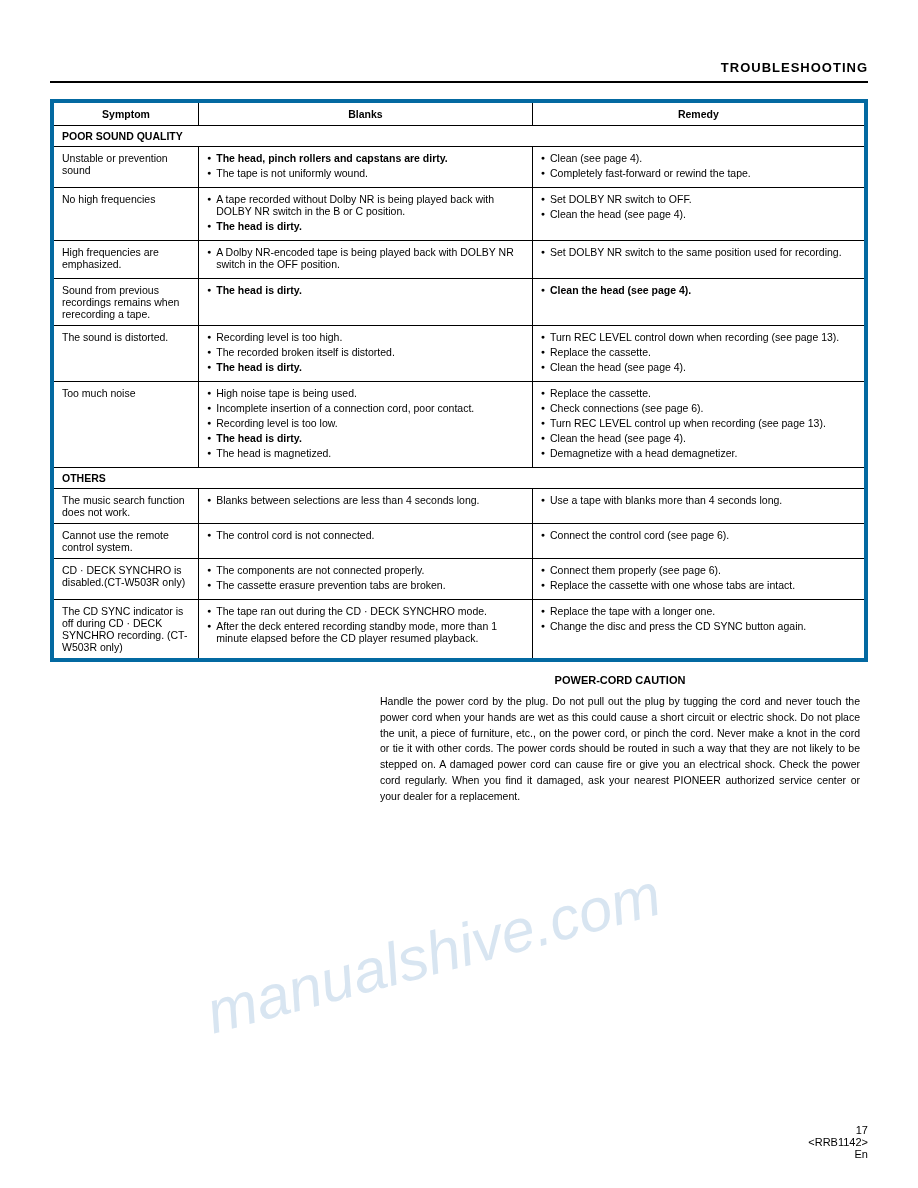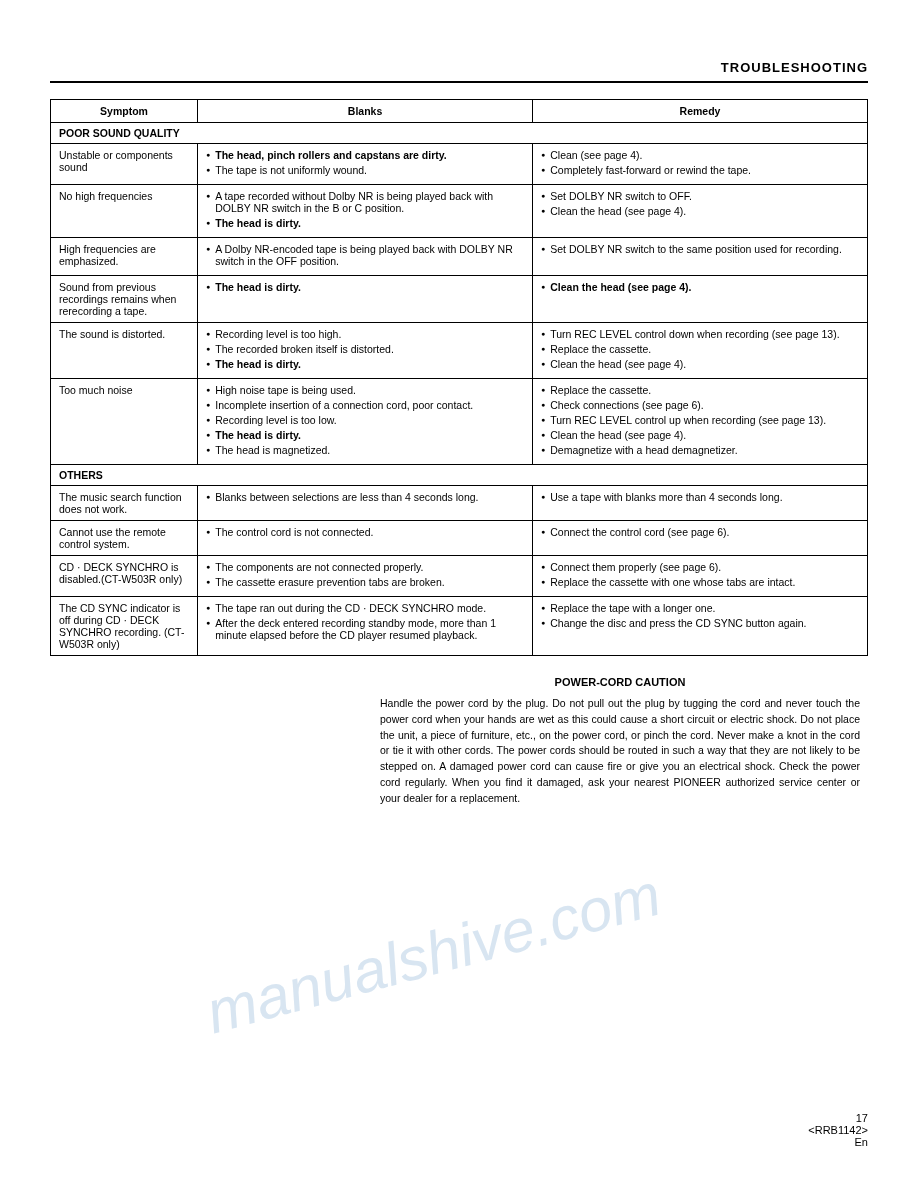--- a/index.html
+++ b/index.html
@@ -30,22 +30,22 @@
     }
     .page-title {
       font-size: 13px;
       font-weight: bold;
       letter-spacing: 1px;
       margin-top: 20px;
     }
     .main-table {
       width: 100%;
       border-collapse: collapse;
-      border: 1px solid #0369a1;
-      margin-bottom: 20px;
+      border: 4px solid #0369a1;
+      margin-bottom: 12px;
       font-size: 10.5px;
     }
     .main-table th {
       border: 1px solid #000;
       padding: 5px 8px;
       text-align: center;
       font-weight: bold;
       background: #fff;
     }
     .main-table td {
@@ -87,21 +87,21 @@
       margin-bottom: 8px;
       font-size: 11px;
     }
     .power-cord-text {
       font-size: 10.5px;
       line-height: 1.5;
       text-align: justify;
     }
     .page-footer {
       position: absolute;
-      bottom: 40px;
+      bottom: 28px;
       right: 50px;
       text-align: right;
       font-size: 11px;
     }
     .watermark {
       position: absolute;
       bottom: 200px;
       left: 200px;
       color: rgba(100, 150, 200, 0.25);
       font-size: 60px;
@@ -126,21 +126,21 @@
         <th style="width:18%">Symptom</th>
         <th style="width:41%">Blanks</th>
         <th style="width:41%">Remedy</th>
       </tr>
     </thead>
     <tbody id="table-body">
     <tr class="section-header">
           <td colspan="3">POOR SOUND QUALITY</td>
         </tr>
         <tr>
-          <td style="vertical-align: top;">Unstable or components sound</td>
+          <td style="vertical-align: top;">Unstable or prevention sound</td>
           <td style="vertical-align: top;">
             <ul class="bullet-list">
               <li>
                 <span class="bold-text">The head, pinch rollers and capstans are dirty.</span>
               </li>
               <li>
                 <span>The tape is not uniformly wound.</span>
               </li>
             </ul>
           </td>

